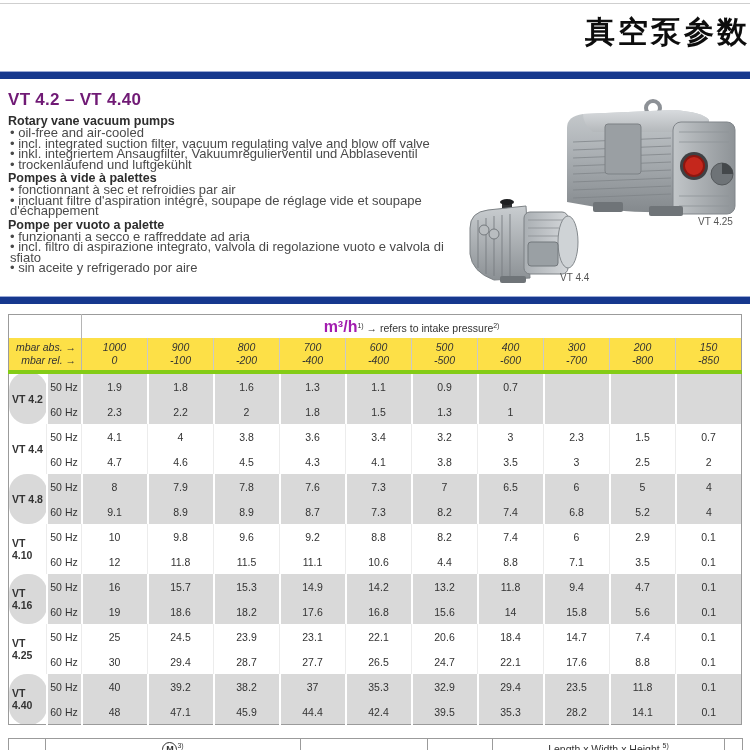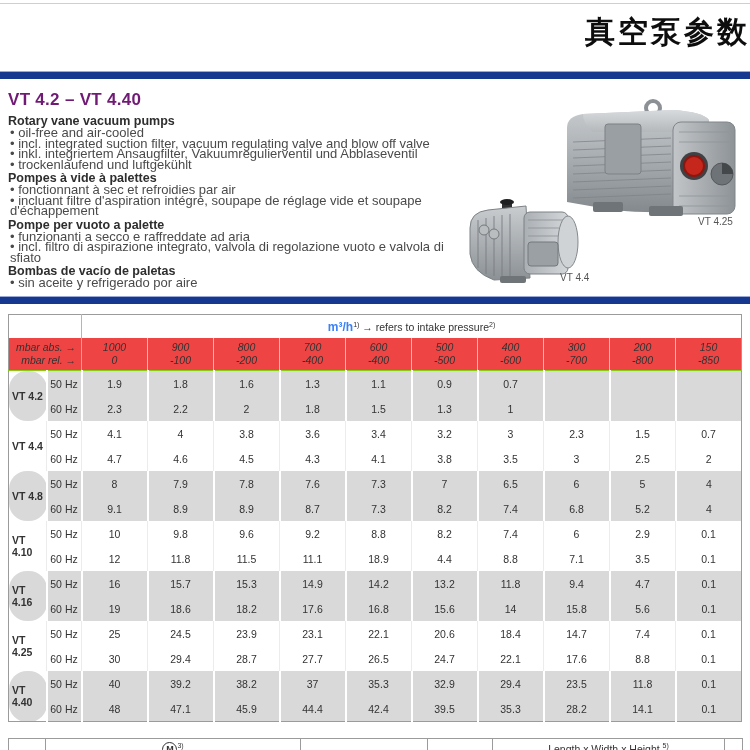--- a/index.html
+++ b/index.html
@@ -27,23 +27,23 @@
   .pump-caption{position:absolute;font-size:10px;color:#555;}
   .cap-large{left:698px;top:216px;} .cap-small{left:560px;top:272px;}
 
   table{border-collapse:collapse;table-layout:fixed;}
   .main-table{position:absolute;left:8px;top:314px;width:734px;border:1px solid #9b9b9b;}
   .main-table td{padding:0;font-size:10.5px;color:#333;text-align:center;vertical-align:middle;overflow:hidden;}
   .col-model{width:38px;} .col-hz{width:35px;} .col-data{width:66px;}
   .unit-row td{height:23px;border-bottom:0;}
   .corner-cell{border-right:1px solid #b5b5b5;background:#fff;}
   .unit-cell{background:#fff;font-size:9.5px;color:#333;}
-  .unit-cell b{font-size:12px;color:#3b82f6;}
+  .unit-cell b{font-size:16px;color:#a21caf;}
   .unit-cell sup{font-size:7px;}
-  .pressure-row td{height:32px;background:#ef4444;border-bottom:1px solid #84cc16;}
+  .pressure-row td{height:32px;background:#fde047;border-bottom:4px solid #84cc16;}
   .pressure-label-cell{text-align:right !important;padding-right:5px !important;
         font-style:italic;border-right:1px solid #b5b5b5;line-height:13px;}
   .pressure-cell{font-style:italic;line-height:13px;border-left:1px solid #c9c9c9;}
   .flow-body td{height:25px;}
   .group-gray td{background:#d9d9d9;}
   .group-white td{background:#ffffff;}
   .model-cell{text-align:left !important;padding-left:3px !important;font-weight:bold;
         color:#1d4f9e;font-size:10.5px;border-radius:18px;}
   .hz-cell{font-size:10px;color:#3c3c3c;}
   .group-gray .hz-cell,.group-gray .val{border-left:2px solid #ffffff;}
@@ -74,21 +74,20 @@
       <div class="bullet">oil-free and air-cooled</div>
       <div class="bullet">incl. integrated suction filter, vacuum regulating valve and blow off valve</div>
       <div class="bullet">inkl. integriertem Ansaugfilter, Vakuumregulierventil und Abblaseventil</div>
       <div class="bullet">trockenlaufend und luftgekühlt</div>
       <div class="section-heading">Pompes à vide à palettes</div>
       <div class="bullet">fonctionnant à sec et refroidies par air</div>
       <div class="bullet">incluant filtre d'aspiration intégré, soupape de réglage vide et soupape d'échappement</div>
       <div class="section-heading">Pompe per vuoto a palette</div>
       <div class="bullet">funzionanti a secco e raffreddate ad aria</div>
       <div class="bullet">incl. filtro di aspirazione integrato, valvola di regolazione vuoto e valvola di sfiato</div>
-      <div class="section-heading">Bombas de vacío de paletas</div>
       <div class="bullet">sin aceite y refrigerado por aire</div>
     </div>
 
   <svg class="pump-img pump-large" width="188" height="126" viewBox="0 0 188 126">
     <defs>
       <linearGradient id="gBody" x1="0" y1="0" x2="0" y2="1">
         <stop offset="0" stop-color="#c6cacd"></stop>
           <stop offset="0.5" stop-color="#a6abaf"></stop>
         <stop offset="1" stop-color="#84898d"></stop>
       </linearGradient>
@@ -327,21 +326,21 @@
           <td class="val">6</td>
           <td class="val">2.9</td>
           <td class="val">0.1</td>
         </tr>
         <tr class="group-white row-60">
           <td class="hz-cell">60 Hz</td>
           <td class="val">12</td>
           <td class="val">11.8</td>
           <td class="val">11.5</td>
           <td class="val">11.1</td>
-          <td class="val">18.9</td>
+          <td class="val">10.6</td>
           <td class="val">4.4</td>
           <td class="val">8.8</td>
           <td class="val">7.1</td>
           <td class="val">3.5</td>
           <td class="val">0.1</td>
         </tr>
         <tr class="group-gray row-50">
           <td class="model-cell" rowspan="2">VT 4.16</td>
           <td class="hz-cell">50 Hz</td>
           <td class="val">16</td>

